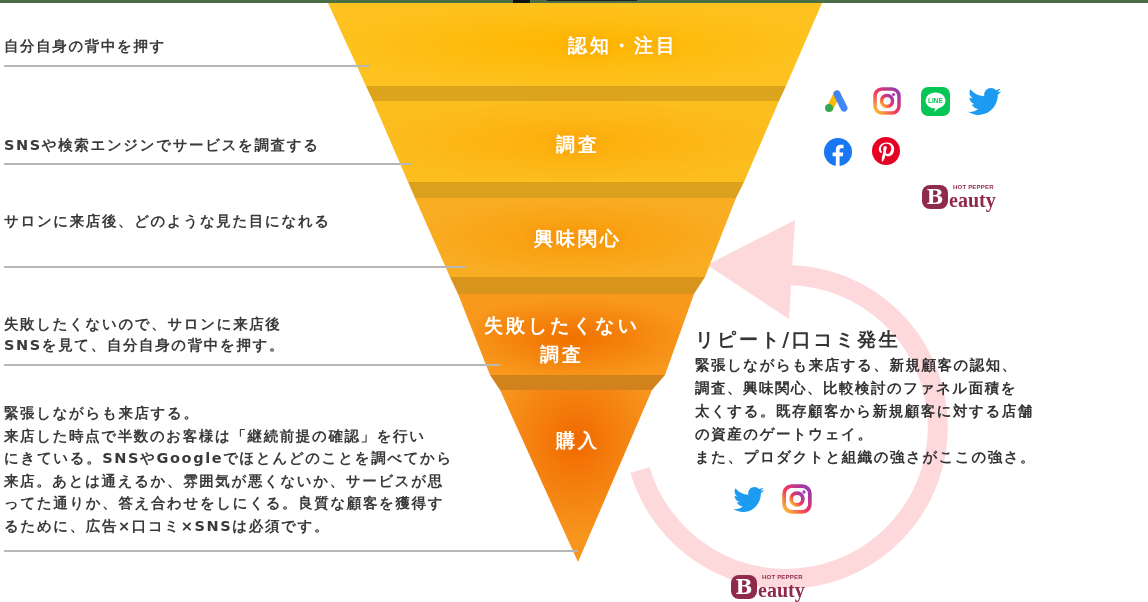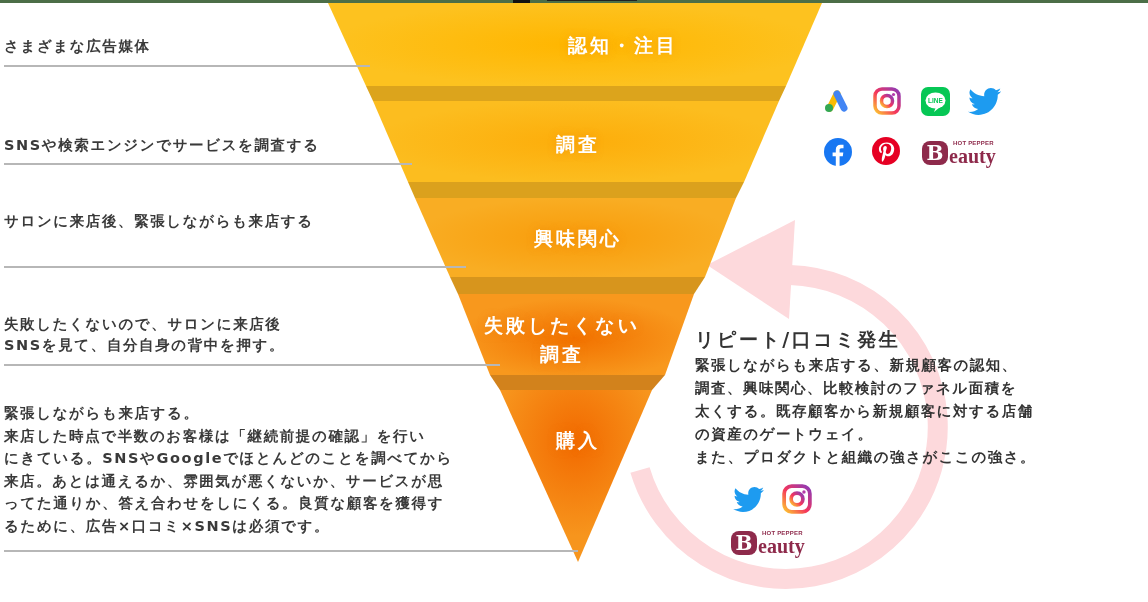--- a/index.html
+++ b/index.html
@@ -22,21 +22,21 @@
   .repeat-title { position:absolute; left:695px; top:327px; font-size:19px; font-weight:bold;
                   letter-spacing:2.5px; color:#333; white-space:nowrap; }
   .repeat-body { position:absolute; left:695px; top:354px; font-size:14.5px; font-weight:bold;
                  letter-spacing:1.5px; line-height:23px; color:#333; white-space:nowrap; }
 
   .icon { position:absolute; display:block; }
   .hpb { position:absolute; display:flex; align-items:flex-end; }
   .hpb .b { width:26px; height:24px; border-radius:8px; background:#8e2a4b; color:#fff;
             font-family:"DejaVu Serif","Liberation Serif",serif; font-weight:bold; font-size:20px;
             line-height:24px; text-align:center; }
-  .hpb .txt { display:flex; flex-direction:column; margin-left:1px; }
+  .hpb .txt { display:flex; flex-direction:column; margin-left:1px;margin-top:44px; }
   .hpb .small { font-size:6px; font-weight:bold; color:#8e2a4b; letter-spacing:.2px; line-height:7px;
                 font-family:"Liberation Sans",sans-serif; margin-left:4px; }
   .hpb .word { font-family:"Liberation Serif","DejaVu Serif",serif; font-size:20px; font-weight:bold;
                color:#8e2a4b; line-height:18px; }
 </style>
 </head>
 <body>
 
 <div class="topbar">
   <div class="dark"></div>
@@ -77,28 +77,28 @@
   <polygon points="450,277 705,277 694,294 458,294" fill="#d7951d"></polygon>
   <polygon points="490,375 665,375 652,390 500,390" fill="#d2821c"></polygon>
 
   <polygon points="328,3 822,3 786,86 366,86" fill="url(#g1)"></polygon>
   <polygon points="373,101 779,101 744,182 408,182" fill="url(#g2)"></polygon>
   <polygon points="415,198 736,198 705,277 450,277" fill="url(#g3)"></polygon>
   <polygon points="458,294 694,294 665,375 490,375" fill="url(#g4)"></polygon>
   <polygon points="500,390 652,390 578,562" fill="url(#g5)"></polygon>
 </svg>
 
-<div class="desc" style="top:36px;">さまざまな広告媒体</div>
+<div class="desc" style="top:36px;">自分自身の背中を押す</div>
 <div class="rule" style="top:65px; width:366px;"></div>
 
 <div class="desc" style="top:135px;">SNSや検索エンジンでサービスを調査する</div>
 <div class="rule" style="top:163px; width:408px;"></div>
 
 <div class="desc" style="top:211px;">
-  <div>サロンに来店後、緊張しながらも来店する</div>
+  <div>サロンに来店後、どのような見た目になれる</div>
 </div>
 <div class="rule" style="top:266px; width:462px;"></div>
 
 <div class="desc" style="top:314px;">
   <div>失敗したくないので、サロンに来店後</div>
   <div>SNSを見て、自分自身の背中を押す。</div>
 </div>
 <div class="rule" style="top:364px; width:496px;"></div>
 
 <div class="desc" style="top:402px; line-height:22.5px;">

